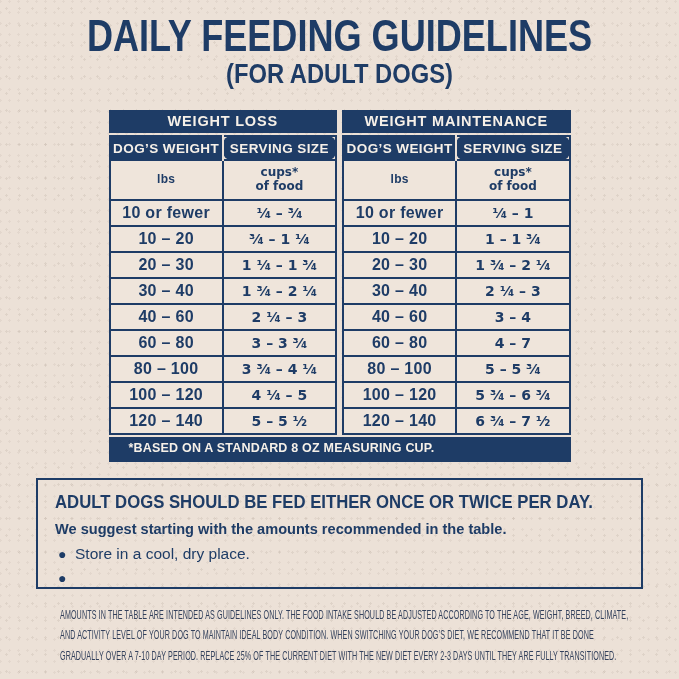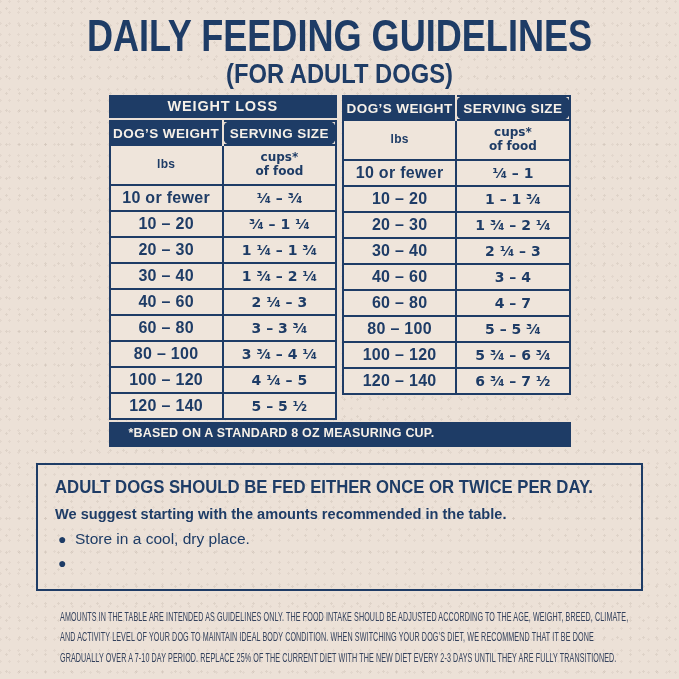--- a/index.html
+++ b/index.html
@@ -34,21 +34,21 @@
   }
   .subtitle{
     margin-top:1px;
     text-align:center;
     font-size:27px;
     font-weight:bold;
     line-height:30px;
     transform:scaleX(0.88);
     white-space:nowrap;
   }
-  .table-block{width:462px;margin:6px auto 0;}
+  .table-block{width:462px;margin:21px auto 0;}
   .tables-row{display:flex;gap:5px;}
   .half{flex:1;}
   .group-header{
     background:var(--navy);
     color:var(--cream);
     text-align:center;
     font-weight:bold;
     font-size:14.5px;
     height:23px;
     line-height:23px;
@@ -91,21 +91,21 @@
     font-size:12.5px;
     line-height:1.25;
     padding:4px 20px 5px;
     letter-spacing:0.2px;
   }
   .footnote-line2{padding-left:7px;}
   .info-box{
     width:607px;
     margin:16px auto 0;
     border:2.5px solid var(--navy);
-    padding:11px 17px 18px;
+    padding:11px 17px 1px;
   }
   .info-heading{
     font-size:19px;
     font-weight:bold;
     transform:scaleX(0.88);
     transform-origin:left center;
     white-space:nowrap;
   }
   .info-subheading{
     margin-top:7px;
@@ -190,20 +190,21 @@
             </tr>
           <tr>
               <td>120 – 140</td>
               <td class="serving">5 – 5 ¹⁄₂</td>
             </tr>
         </tbody>
       </table>
     </div>
 
     <div class="half">
+      <div class="group-header">WEIGHT MAINTENANCE</div>
       <table>
         <thead>
           <tr>
             <th>DOG’S WEIGHT</th>
             <th>SERVING SIZE</th>
           </tr>
         </thead>
         <tbody>
           <tr class="units">
             <td>lbs</td>

